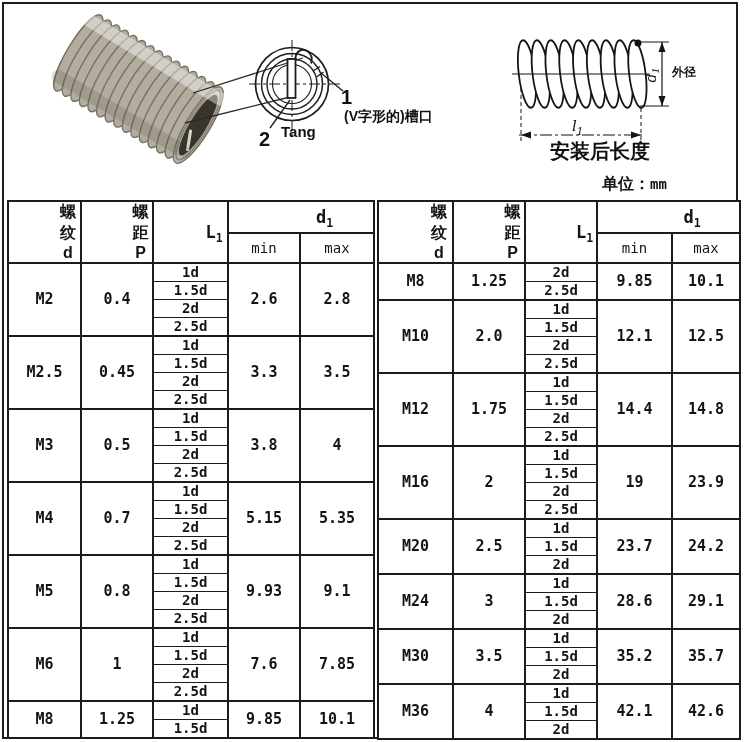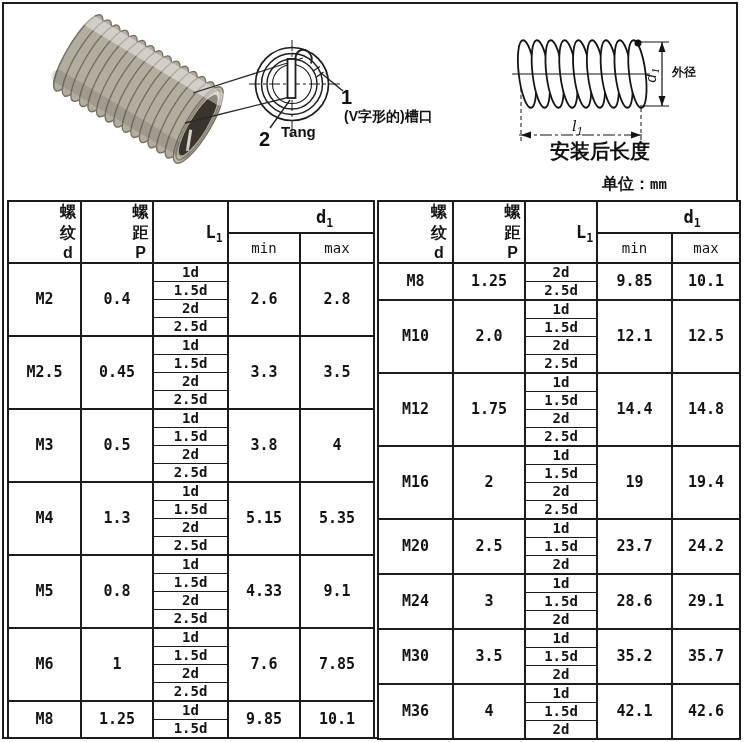--- a/index.html
+++ b/index.html
@@ -190,40 +190,40 @@
       </tr>
     <tr>
         <td class="len">2d</td>
       </tr>
     <tr>
         <td class="len len-last">2.5d</td>
       </tr>
 
     <tr class="grp">
       <td rowspan="4">M4</td>
-      <td rowspan="4">1.3</td>
+      <td rowspan="4">0.7</td>
       <td class="len">1d</td>
       <td rowspan="4">5.15</td>
       <td rowspan="4">5.35</td>
     </tr>
     <tr>
         <td class="len">1.5d</td>
       </tr>
     <tr>
         <td class="len">2d</td>
       </tr>
     <tr>
         <td class="len len-last">2.5d</td>
       </tr>
 
     <tr class="grp">
       <td rowspan="4">M5</td>
       <td rowspan="4">0.8</td>
       <td class="len">1d</td>
-      <td rowspan="4">4.33</td>
+      <td rowspan="4">9.93</td>
       <td rowspan="4">9.1</td>
     </tr>
     <tr>
         <td class="len">1.5d</td>
       </tr>
     <tr>
         <td class="len">2d</td>
       </tr>
     <tr>
         <td class="len len-last">2.5d</td>
@@ -323,21 +323,21 @@
       </tr>
     <tr>
         <td class="len len-last">2.5d</td>
       </tr>
 
     <tr class="grp">
       <td rowspan="4">M16</td>
       <td rowspan="4">2</td>
       <td class="len">1d</td>
       <td rowspan="4">19</td>
-      <td rowspan="4">19.4</td>
+      <td rowspan="4">23.9</td>
     </tr>
     <tr>
         <td class="len">1.5d</td>
       </tr>
     <tr>
         <td class="len">2d</td>
       </tr>
     <tr>
         <td class="len len-last">2.5d</td>
       </tr>

